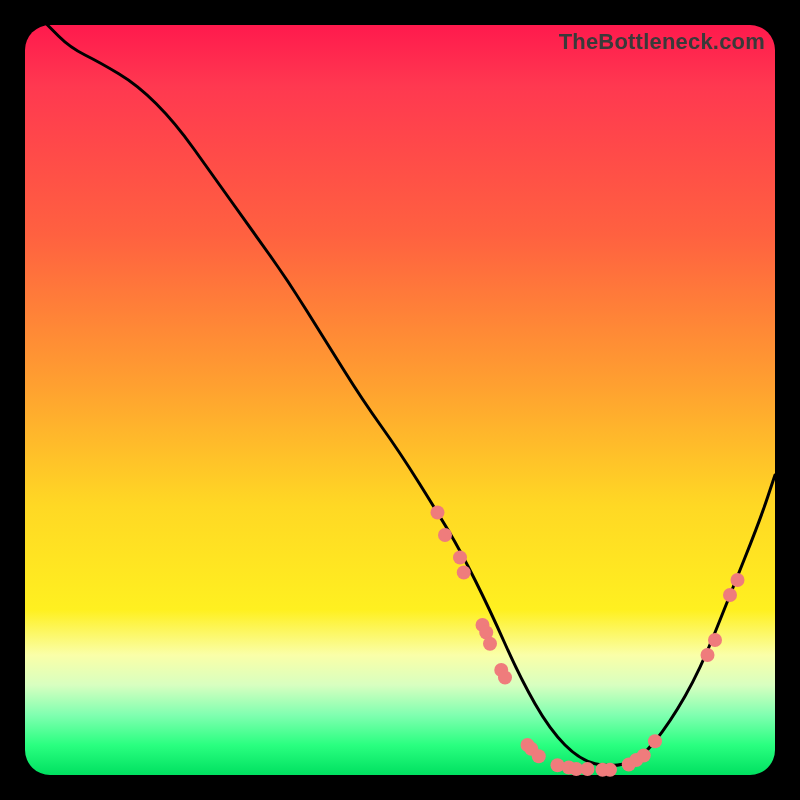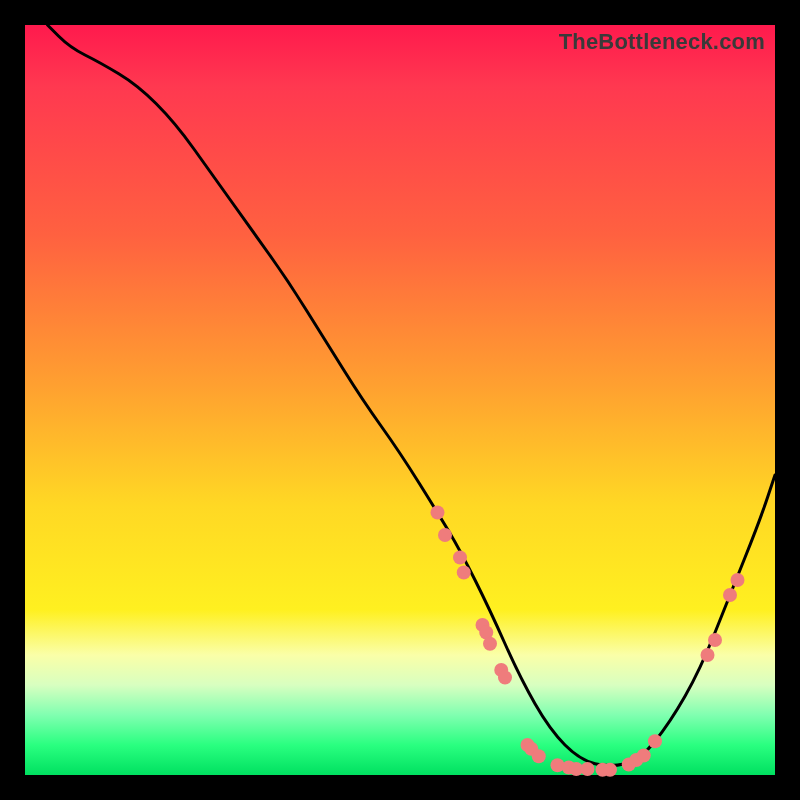--- a/index.html
+++ b/index.html
@@ -30,20 +30,21 @@
       #ff6140 28%,
       #ffa030 48%,
       #ffd824 64%,
       #fff020 78%,
       #faffa8 84%,
       #d8ffc0 88%,
       #80ffb0 92%,
       #2aff80 96%,
       #00e060 100%
     );
+    border-radius: 25px;
   }
   .watermark {
     position: absolute;
     top: 4px;
     right: 10px;
     color: #3a3a3a;
     font-size: 22px;
     font-weight: 600;
     letter-spacing: 0.2px;
     user-select: none;

